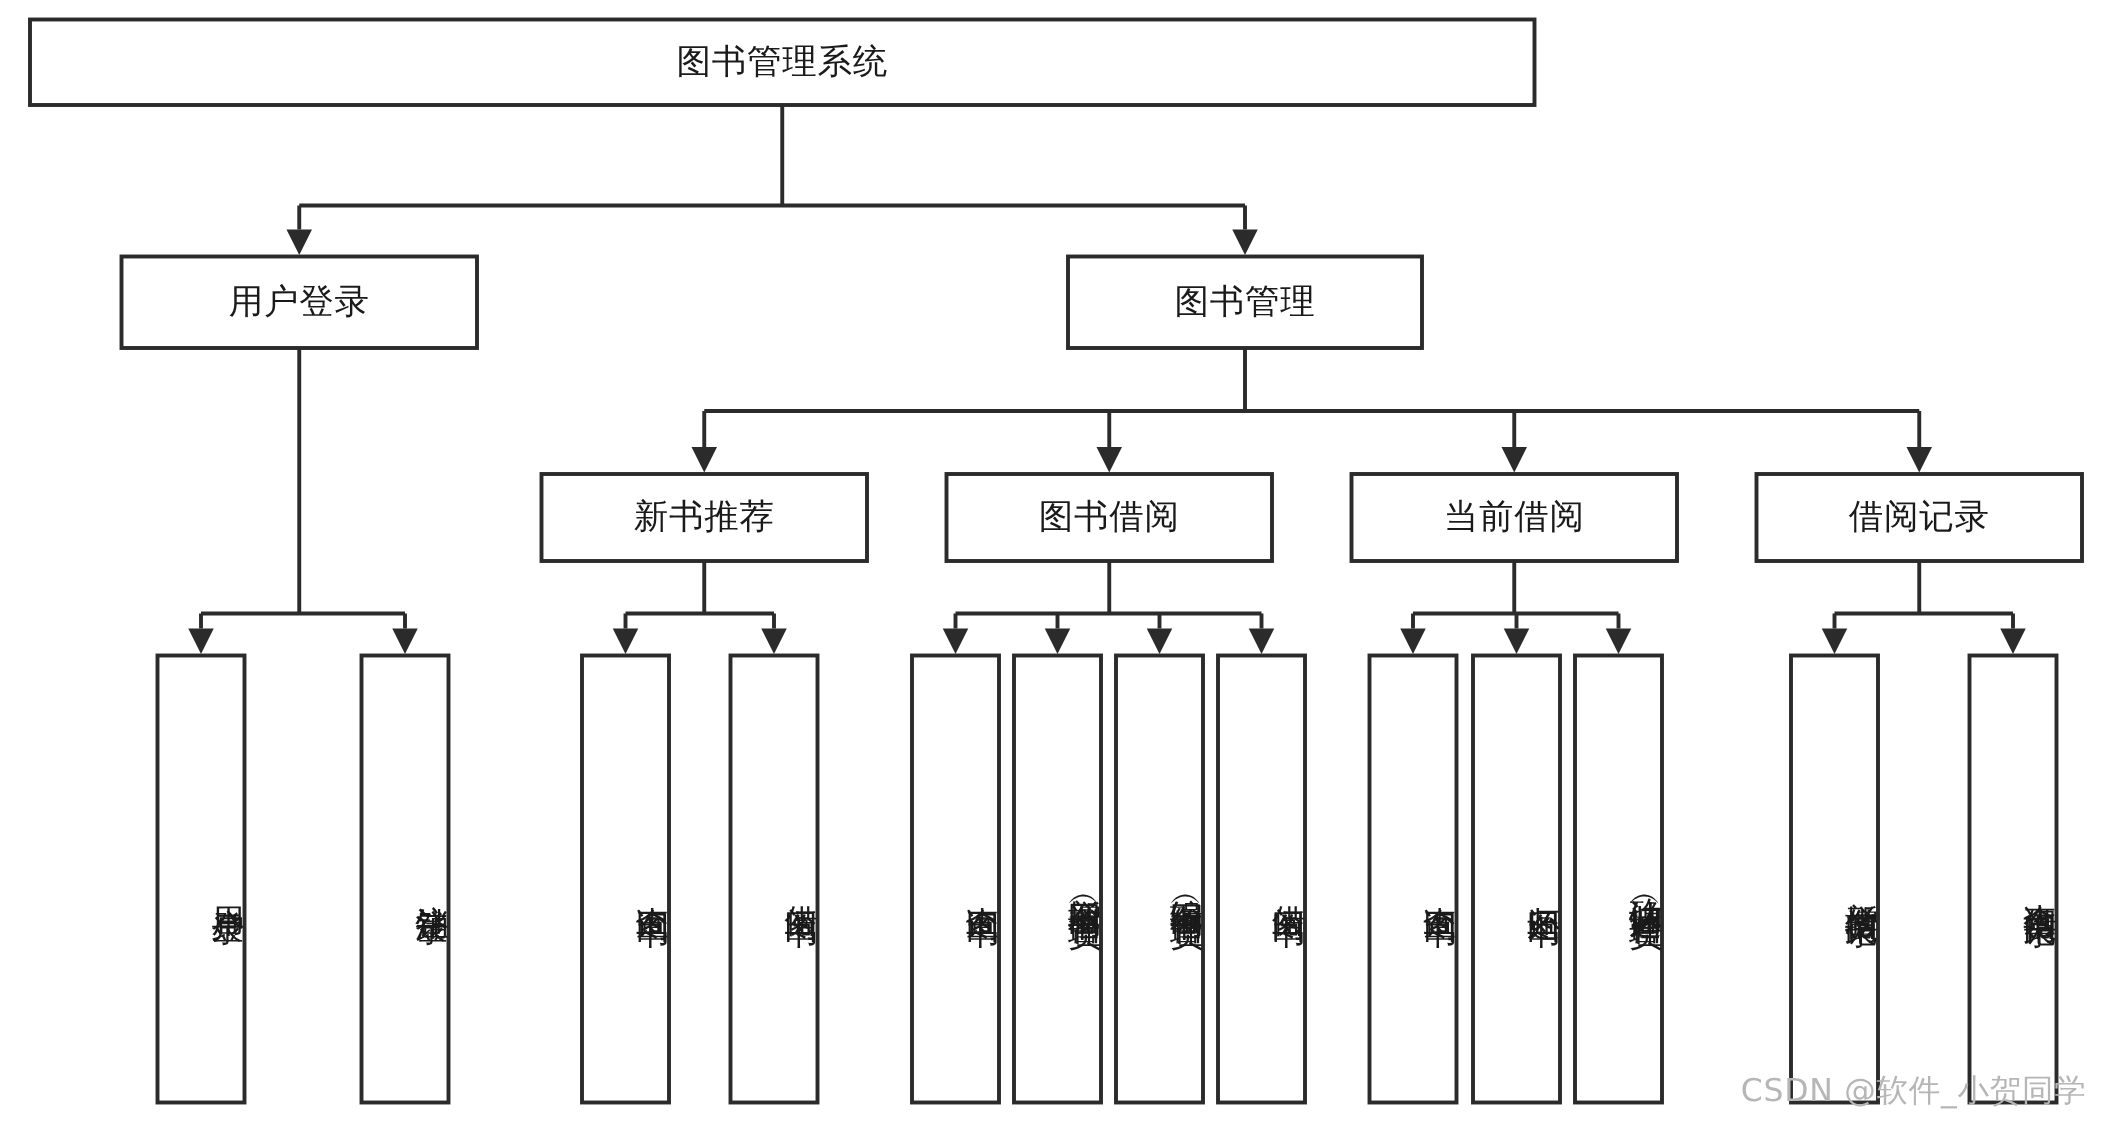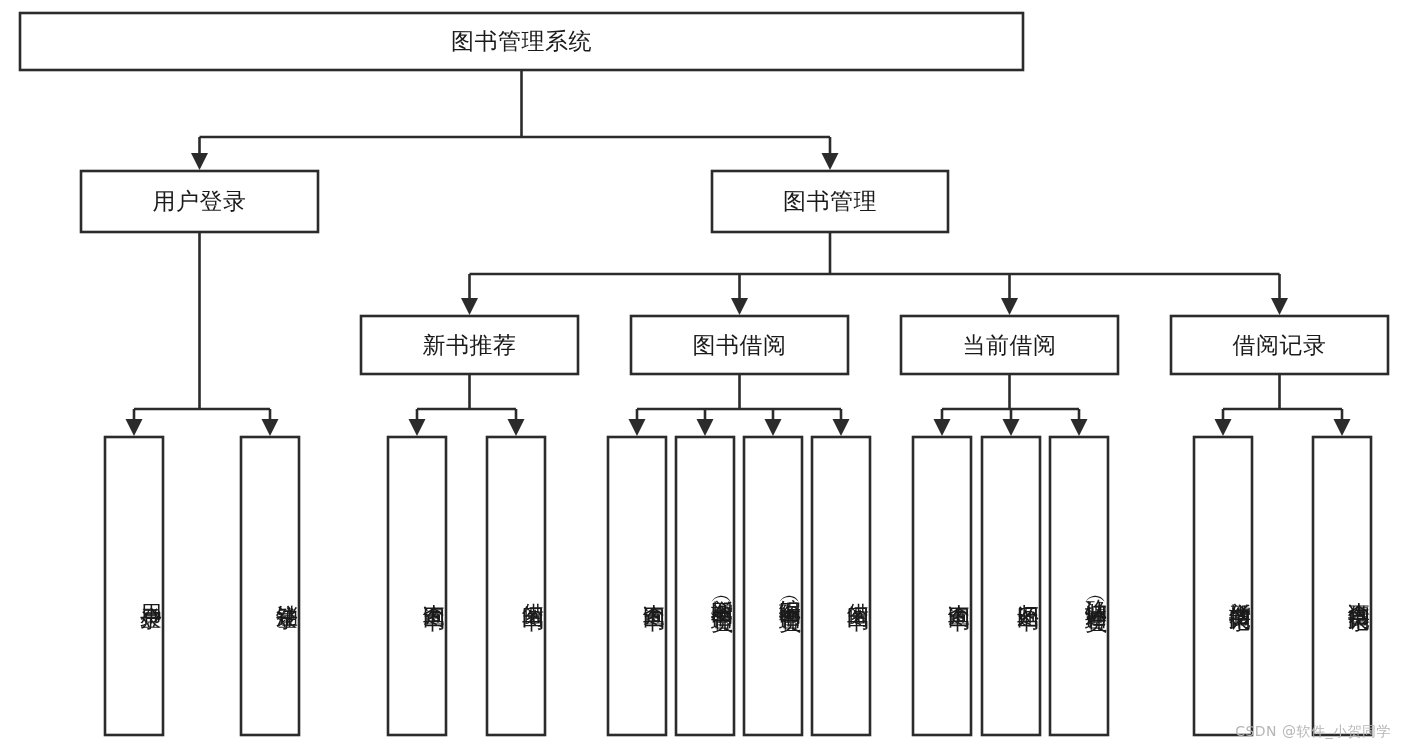--- a/index.html
+++ b/index.html
@@ -65,21 +65,21 @@
     letter-spacing: 2px;
     white-space: nowrap;
     pointer-events: none;
     text-align: center;
   }
   .watermark {
     position: absolute;
     right: 14px;
     bottom: 6px;
     font-family: "DejaVu Sans", "Liberation Sans", sans-serif;
-    font-size: 14px;
+    font-size: 21px;
     color: #b6b6b6;
     letter-spacing: 0.5px;
     user-select: none;
   }
 </style>
 </head>
 <body>
 
 <div id="diagram-root">
 

